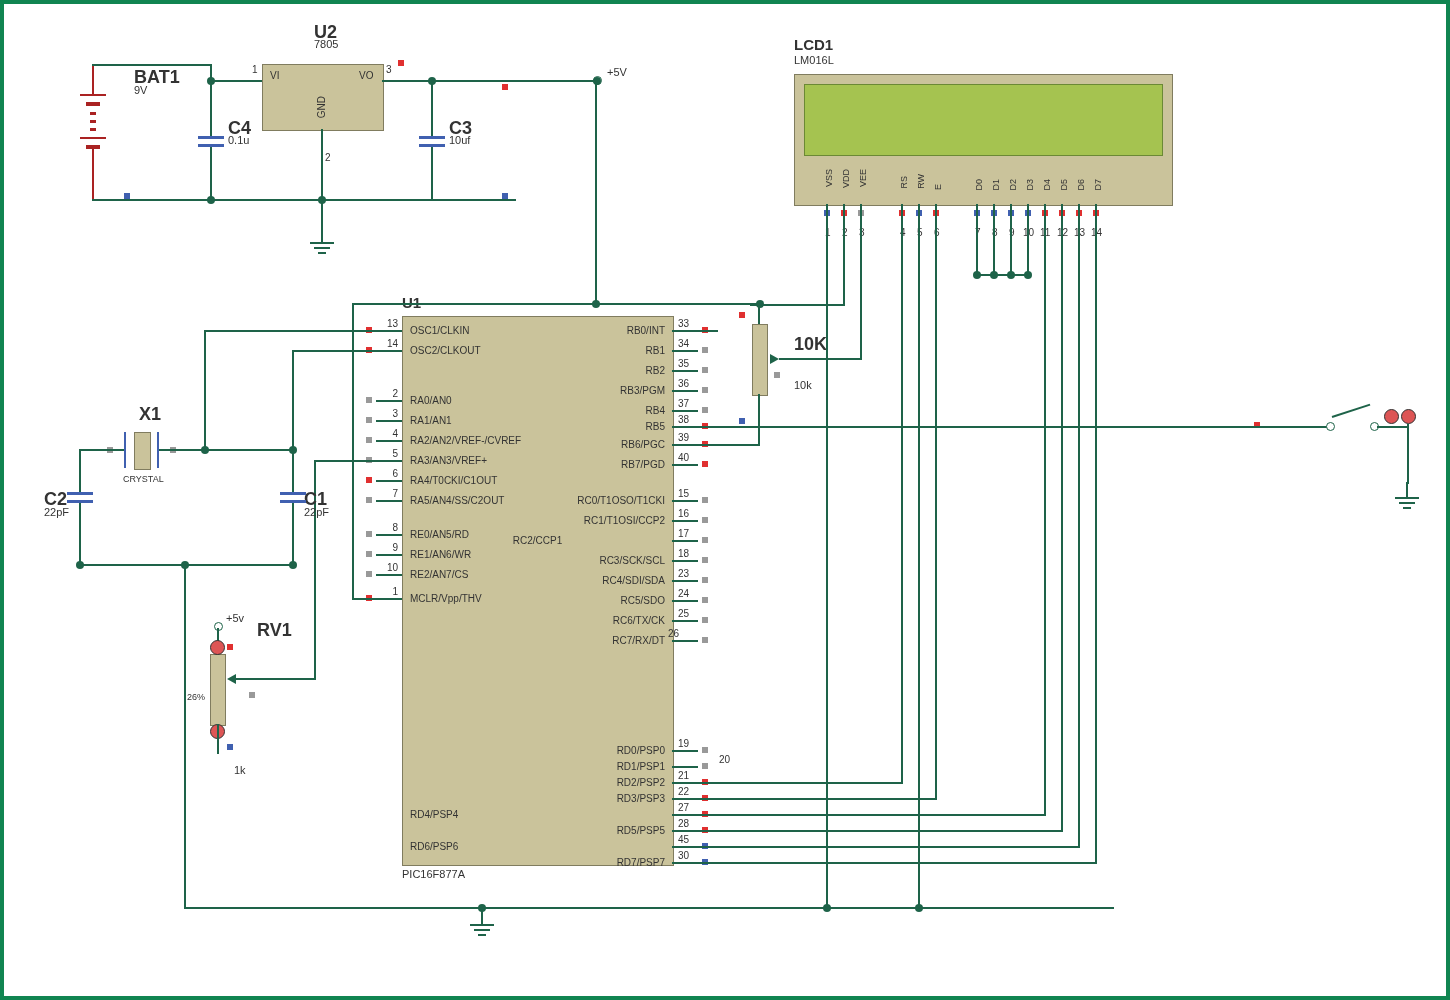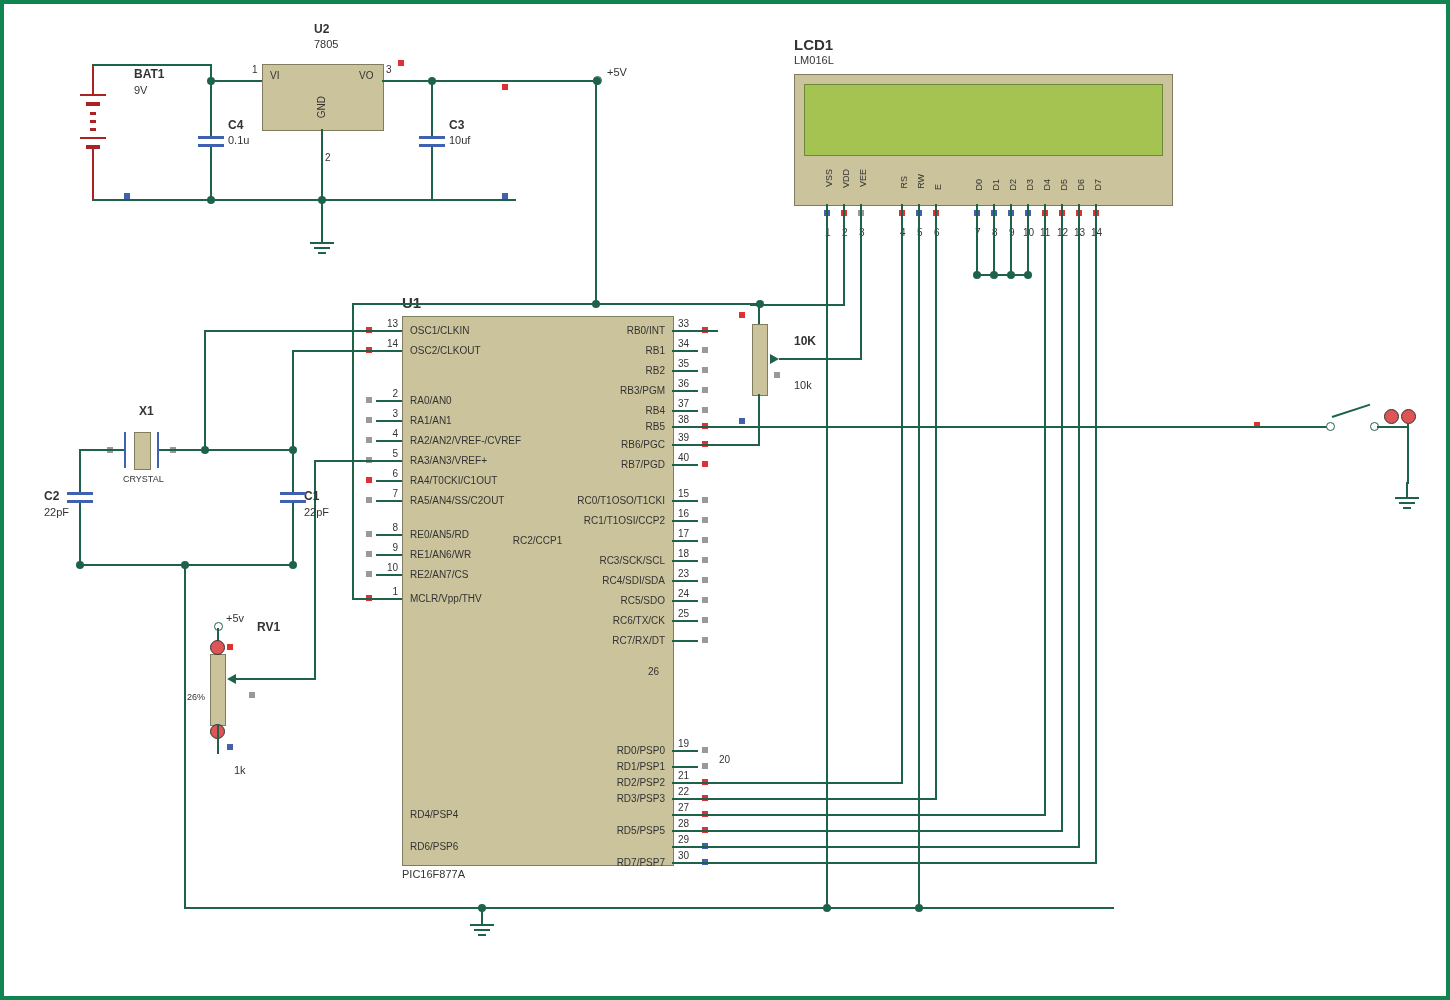--- a/index.html
+++ b/index.html
@@ -13,21 +13,21 @@
     position: relative;
     width: 1450px;
     height: 1000px;
     box-sizing: border-box;
     border: 4px solid #118551;
     background: #fff;
   }
   .wire { position:absolute; background:#1e6349; }
   .wire-red { position:absolute; background:#a22; }
   .comp-box { position:absolute; background:#cac39b; border:1px solid #807c5f; }
-  .label { position:absolute; color:#333; font-size:12px; }
+  .label { position:absolute; color:#333; font-size:18px; }
   .label-sm { position:absolute; color:#333; font-size:11px; }
   .pin-label { position:absolute; font-size:10px; color:#333; font-family:Arial,sans-serif; }
   .pin-num { position:absolute; font-size:10px; color:#333; }
   .sq { position:absolute; width:6px; height:6px; }
   .sq.r { background:#e03030; }
   .sq.b { background:#4060b0; }
   .sq.g { background:#999; }
   .junction { position:absolute; width:8px; height:8px; border-radius:50%; background:#1e6349; transform:translate(-4px,-4px); }
   .probe { position:absolute; width:13px; height:13px; border-radius:50%; border:1px solid #333; background:#d55; }
   .gnd { position:absolute; }
@@ -318,21 +318,21 @@
       <div class="pin-label" style="left: 406px; top: 571px; width: 255px; text-align: right;">RC4/SDI/SDA</div>
       <div class="wire" style="left: 668px; top: 596px; width: 26px; height: 2px;"></div>
       <div class="pin-num" style="left: 674px; top: 584px;">24</div>
       <div class="sq g" style="left: 698px; top: 593px;"></div>
       <div class="pin-label" style="left: 406px; top: 591px; width: 255px; text-align: right;">RC5/SDO</div>
       <div class="wire" style="left: 668px; top: 616px; width: 26px; height: 2px;"></div>
       <div class="pin-num" style="left: 674px; top: 604px;">25</div>
       <div class="sq g" style="left: 698px; top: 613px;"></div>
       <div class="pin-label" style="left: 406px; top: 611px; width: 255px; text-align: right;">RC6/TX/CK</div>
       <div class="wire" style="left: 668px; top: 636px; width: 26px; height: 2px;"></div>
-      <div class="pin-num" style="left: 644px; top: 624px; margin-top: 38px;">26</div>
+      <div class="pin-num" style="left: 664px; top: 624px;">26</div>
       <div class="sq g" style="left: 698px; top: 633px;"></div>
       <div class="pin-label" style="left: 406px; top: 631px; width: 255px; text-align: right;">RC7/RX/DT</div>
       <div class="wire" style="left: 668px; top: 746px; width: 26px; height: 2px;"></div>
       <div class="pin-num" style="left: 674px; top: 734px;">19</div>
       <div class="sq g" style="left: 698px; top: 743px;"></div>
       <div class="pin-label" style="left: 406px; top: 741px; width: 255px; text-align: right;">RD0/PSP0</div>
       <div class="wire" style="left: 668px; top: 762px; width: 26px; height: 2px;"></div>
       <div class="pin-num" style="left: 674px; top: 750px; margin-left: 41px;">20</div>
       <div class="sq g" style="left: 698px; top: 759px;"></div>
       <div class="pin-label" style="left: 406px; top: 757px; width: 255px; text-align: right;">RD1/PSP1</div>
@@ -346,21 +346,21 @@
       <div class="pin-label" style="left: 406px; top: 789px; width: 255px; text-align: right;">RD3/PSP3</div>
       <div class="wire" style="left: 668px; top: 810px; width: 26px; height: 2px;"></div>
       <div class="pin-num" style="left: 674px; top: 798px;">27</div>
       <div class="sq r" style="left: 698px; top: 807px;"></div>
       <div class="pin-label" style="left: 406px; top: 805px; width: 255px; text-align: left;">RD4/PSP4</div>
       <div class="wire" style="left: 668px; top: 826px; width: 26px; height: 2px;"></div>
       <div class="pin-num" style="left: 674px; top: 814px;">28</div>
       <div class="sq r" style="left: 698px; top: 823px;"></div>
       <div class="pin-label" style="left: 406px; top: 821px; width: 255px; text-align: right;">RD5/PSP5</div>
       <div class="wire" style="left: 668px; top: 842px; width: 26px; height: 2px;"></div>
-      <div class="pin-num" style="left: 674px; top: 830px;">29</div>
+      <div class="pin-num" style="left: 674px; top: 830px;">45</div>
       <div class="sq b" style="left: 698px; top: 839px;"></div>
       <div class="pin-label" style="left: 406px; top: 837px; width: 255px; text-align: left;">RD6/PSP6</div>
       <div class="wire" style="left: 668px; top: 858px; width: 26px; height: 2px;"></div>
       <div class="pin-num" style="left: 674px; top: 846px;">30</div>
       <div class="sq b" style="left: 698px; top: 855px;"></div>
       <div class="pin-label" style="left: 406px; top: 853px; width: 255px; text-align: right;">RD7/PSP7</div>
     </div>
 
   <div class="wire" style="left:200px; top:326px; width:198px; height:2px;"></div>
   <div class="wire" style="left:290px; top:346px; width:108px; height:2px;"></div>

